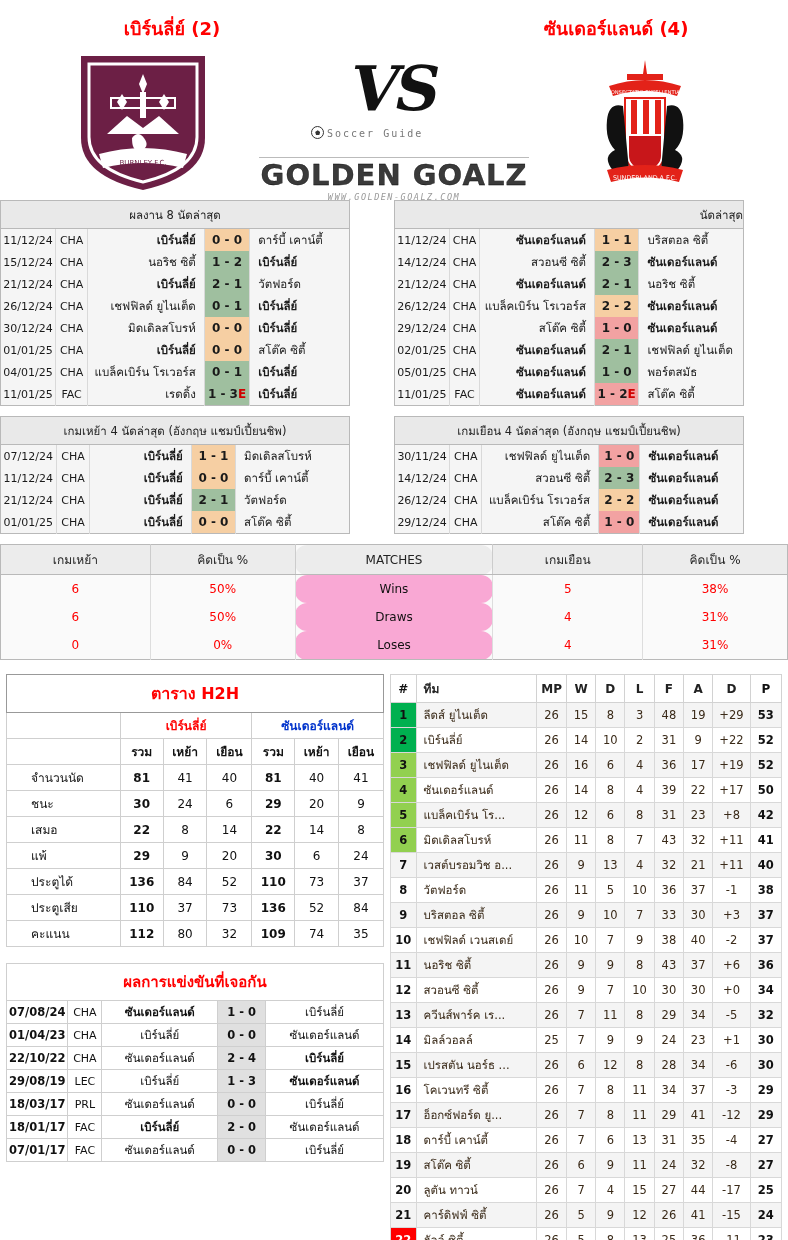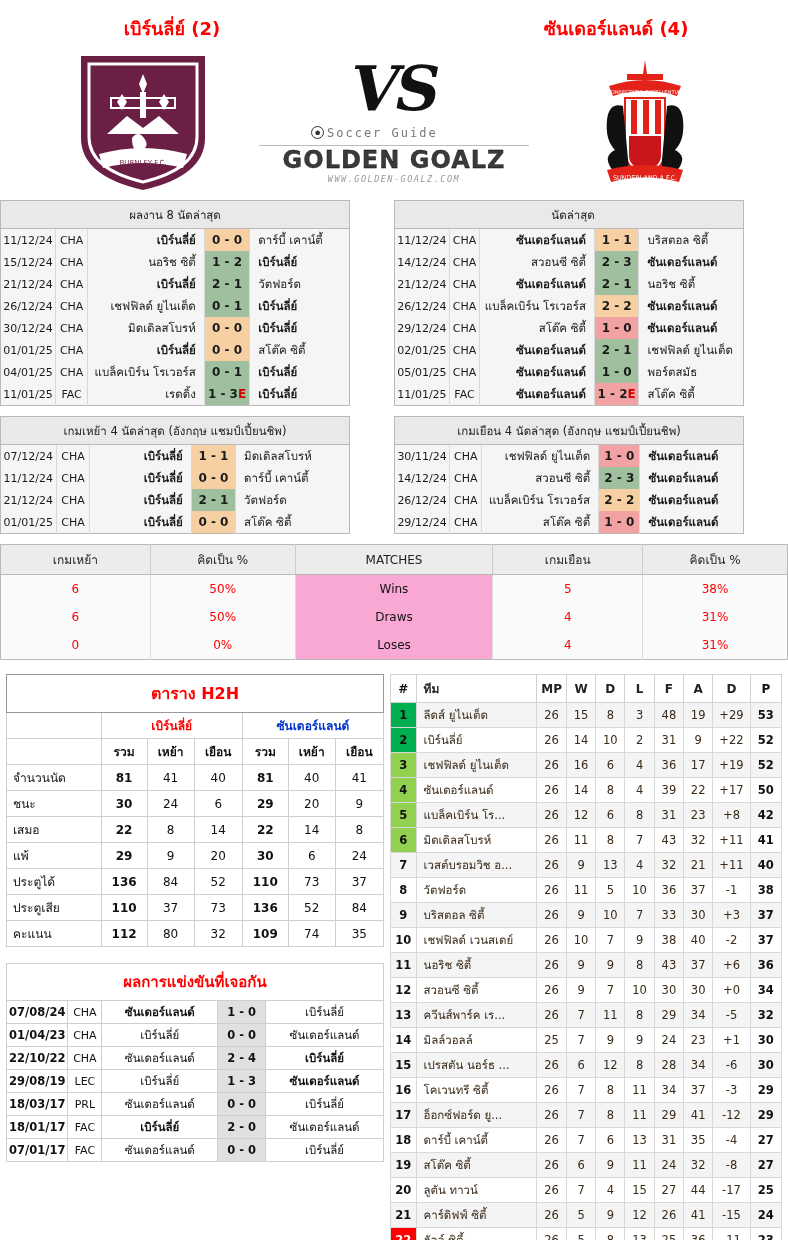--- a/index.html
+++ b/index.html
@@ -56,31 +56,31 @@
     font-style: italic;
     font-weight: bold;
     color: #111;
     line-height: 1;
     letter-spacing: -4px;
   }
   .brand {
     margin-top: 4px;
   }
   .brand-top {
-    font-size: 12px;
+    font-size: 10px;
     color: #777;
     letter-spacing: 2px;
     font-family: "DejaVu Sans Mono", "Liberation Mono", monospace;
     text-align: left;
     padding-left: 52px;
     border-bottom: 1px solid #bbb;
-    padding-bottom: 5px;
+    padding-bottom: 18px;
   }
   .brand-main {
-    font-size: 24px;
+    font-size: 29px;
     font-weight: bold;
     letter-spacing: 1px;
     color: #3a3a3a;
     font-family: "DejaVu Sans", "Liberation Sans", sans-serif;
     -webkit-text-stroke: 0.3px #000;
   }
   .brand-sub {
     font-size: 8.5px;
     color: #999;
     letter-spacing: 1.5px;
@@ -173,21 +173,21 @@
   .matches-tbl td {
     text-align: center;
     padding: 7px 0;
     border-right: 1px solid #dddddd;
     color: #ff0000;
     font-size: 12px;
   }
   .matches-tbl td.mid { color: #111; background: #f9a8d4; }
   .matches-tbl td:last-child { border-right: none; }
   .mw1 { width: 150px; } .mw2 { width: 145px; }
-  .mw3 { width: 198px; } .mw4 { width: 150px; } .mw5 { width: 145px; }
+  .mw3 { width: 198px; border-radius: 12px; } .mw4 { width: 150px; } .mw5 { width: 145px; }
 
   
   .lower {
     display: flex;
     width: 788px;
     align-items: flex-start;
   }
   .lower-left { width: 390px; padding: 0 6px 0 6px; }
   .lower-right { width: 398px; }
 
@@ -207,21 +207,21 @@
   }
   .h2h .title {
     font-size: 16px;
     font-weight: bold;
     color: #ff0000;
     padding: 6px 0;
     border: 1px solid #999;
   }
   .h2h .team-a { color: #ff0000; font-weight: bold; }
   .h2h .team-b { color: #0033cc; font-weight: bold; }
-  .h2h .rowlab { text-align: left; padding-left: 6px; font-weight: normal; }
+  .h2h .rowlab { text-align: left; padding-left: 24px; font-weight: normal; }
   .h2h .sub { font-weight: bold; }
   .h2h .tot { font-weight: bold; }
   .h2h .blank { background: #fff; }
 
   
   .h2hres {
     width: 378px;
     border: 1px solid #999;
     font-size: 11.5px;
     background: #fff;
@@ -397,21 +397,21 @@
             <td class="c-score sc-w">1 - 3<span class="et">E</span></td>
             <td class="c-away bold">เบิร์นลี่ย์</td>
           </tr>
         </tbody>
     </table>
   </div>
   <div>
     <table class="res-table">
       <tbody>
           <tr>
-            <td class="cap" colspan="5" style="text-align:center;padding-left:8px">นัดล่าสุด</td>
+            <td class="cap" colspan="5" style="text-align:right;padding-left:8px">นัดล่าสุด</td>
           </tr>
       </tbody>
         <tbody>
           <tr>
             <td class="c-date">11/12/24</td>
             <td class="c-comp">CHA</td>
             <td class="c-home bold">ซันเดอร์แลนด์</td>
             <td class="c-score sc-d">1 - 1</td>
             <td class="c-away">บริสตอล ซิตี้</td>
           </tr>

